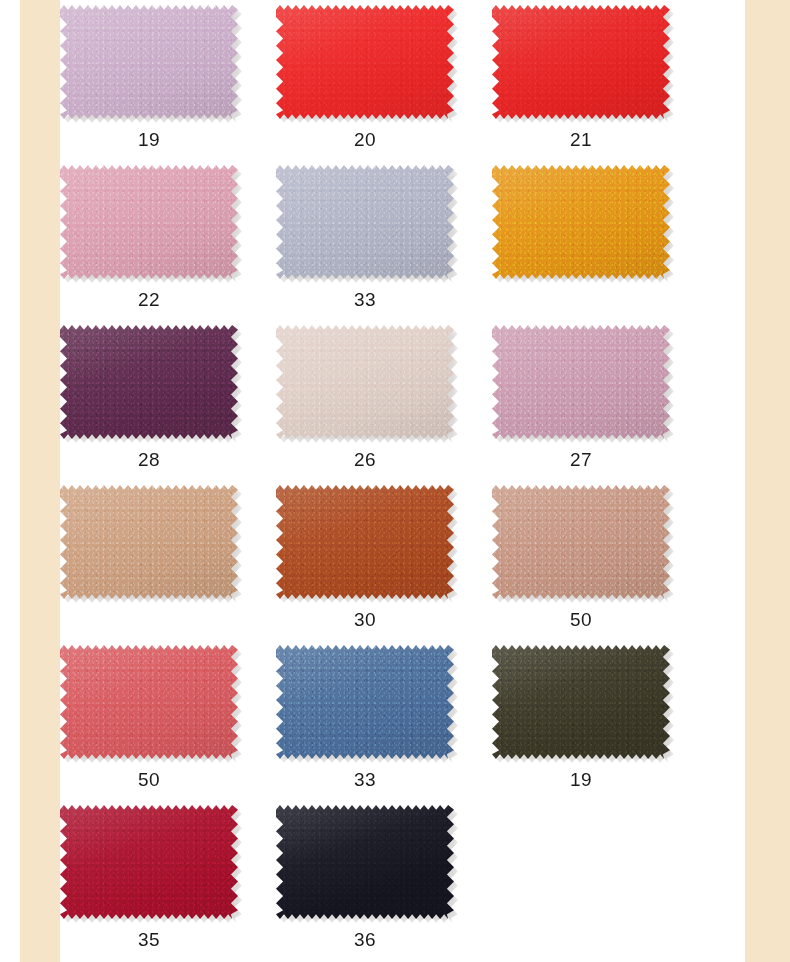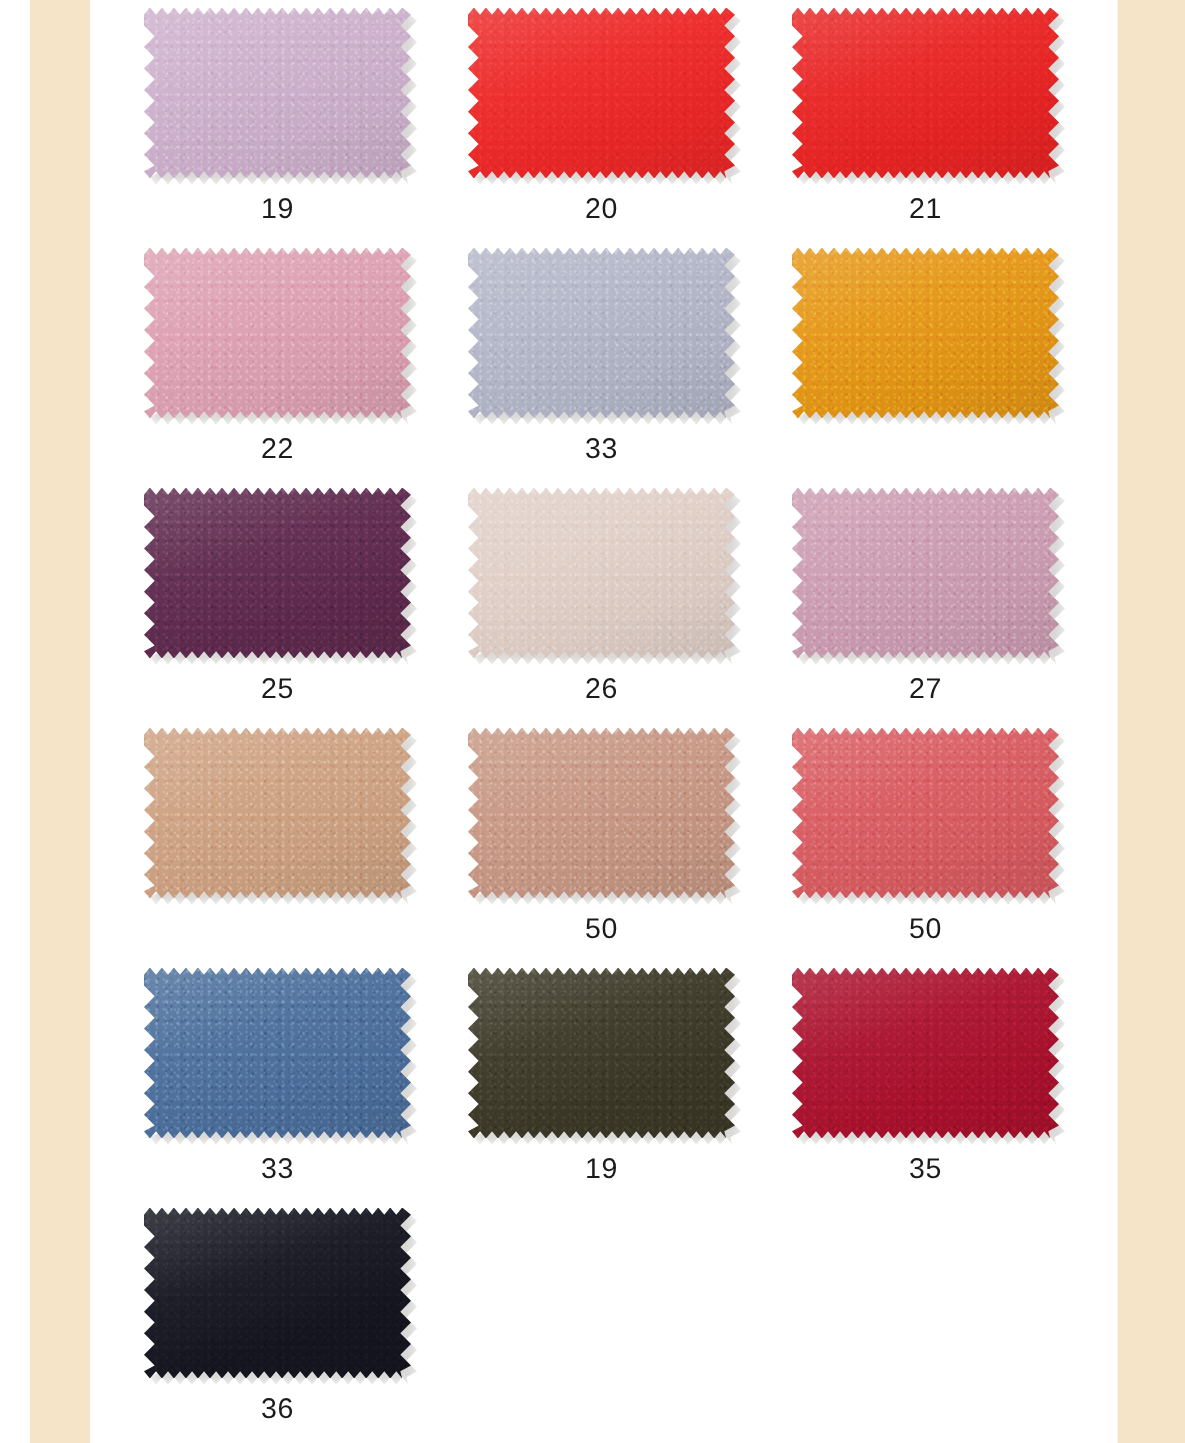--- a/index.html
+++ b/index.html
@@ -31,21 +31,21 @@
   .swatch-grid {
     position: absolute;
     left: 0;
     top: 0;
     width: 790px;
     height: 764px;
     display: grid;
     grid-template-columns: repeat(3, 216px);
     grid-template-rows: repeat(6, 160px);
     justify-content: start;
-    padding-left: 96px;
+    padding-left: 60px;
     padding-top: 5px;
     z-index: 2;
   }
 
   .swatch-cell {
     position: relative;
     width: 216px;
     height: 160px;
   }
 
@@ -208,21 +208,21 @@
         <div class="swatch-shade"></div>
         <div class="swatch-texture"></div>
       </div>
     </div>
     <div class="swatch-cell">
       <div class="swatch-shadow"></div>
       <div class="swatch" style="background: rgb(93, 42, 77);">
         <div class="swatch-shade"></div>
         <div class="swatch-texture"></div>
       </div>
-      <div class="swatch-label">25</div>
+      <div class="swatch-label">28</div>
     </div>
     <div class="swatch-cell">
       <div class="swatch-shadow"></div>
       <div class="swatch" style="background: rgb(224, 207, 199);">
         <div class="swatch-shade"></div>
         <div class="swatch-texture"></div>
       </div>
       <div class="swatch-label">26</div>
     </div>
     <div class="swatch-cell">
@@ -235,20 +235,28 @@
     </div>
     <div class="swatch-cell">
       <div class="swatch-shadow"></div>
       <div class="swatch" style="background: rgb(206, 161, 129);">
         <div class="swatch-shade"></div>
         <div class="swatch-texture"></div>
       </div>
     </div>
     <div class="swatch-cell">
       <div class="swatch-shadow"></div>
+      <div class="swatch" style="background: rgb(171, 74, 34);">
+        <div class="swatch-shade"></div>
+        <div class="swatch-texture"></div>
+      </div>
+      <div class="swatch-label">30</div>
+    </div>
+    <div class="swatch-cell">
+      <div class="swatch-shadow"></div>
       <div class="swatch" style="background: rgb(199, 151, 131);">
         <div class="swatch-shade"></div>
         <div class="swatch-texture"></div>
       </div>
       <div class="swatch-label">50</div>
     </div>
     <div class="swatch-cell">
       <div class="swatch-shadow"></div>
       <div class="swatch" style="background: rgb(216, 91, 96);">
         <div class="swatch-shade"></div>

